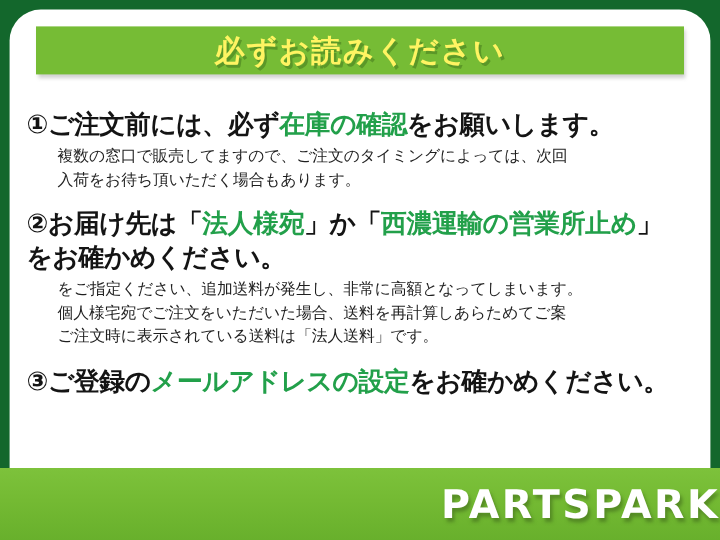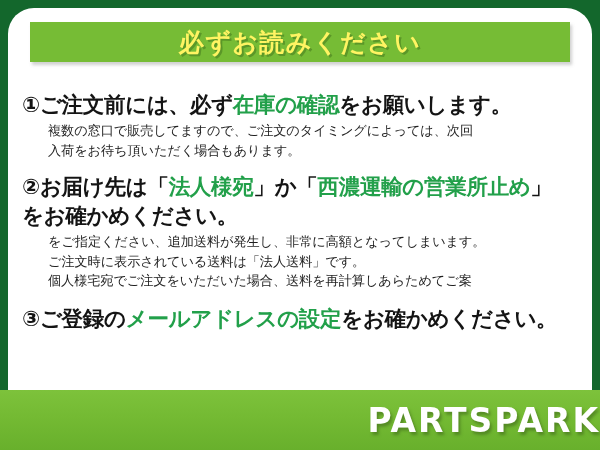--- a/index.html
+++ b/index.html
@@ -93,22 +93,22 @@
 
       <div class="sp1"></div>
 
       <div class="item">
         <div class="item-head">
           <span>②</span><span class="blk">お届け先は</span><span class="blk">「</span><span class="hl">法人様宛</span><span class="blk">」</span><span class="blk">か</span><span class="blk">「</span><span class="hl">西濃運輸の営業所止め</span><span class="blk">」</span>
         </div>
         <div class="item-head">をお確かめください。</div>
         <div class="sub">
           <div>をご指定ください、追加送料が発生し、非常に高額となってしまいます。</div>
+          <div>個人様宅宛でご注文をいただいた場合、送料を再計算しあらためてご案</div>
           <div>ご注文時に表示されている送料は「法人送料」です。</div>
-          <div>個人様宅宛でご注文をいただいた場合、送料を再計算しあらためてご案</div>
         </div>
       </div>
 
       <div class="sp2"></div>
 
       <div class="item">
         <div class="item-head">
           <span>③</span><span class="blk">ご登録の</span><span class="hl">メールアドレスの設定</span><span class="blk">をお確かめください。</span>
         </div>
       </div>

